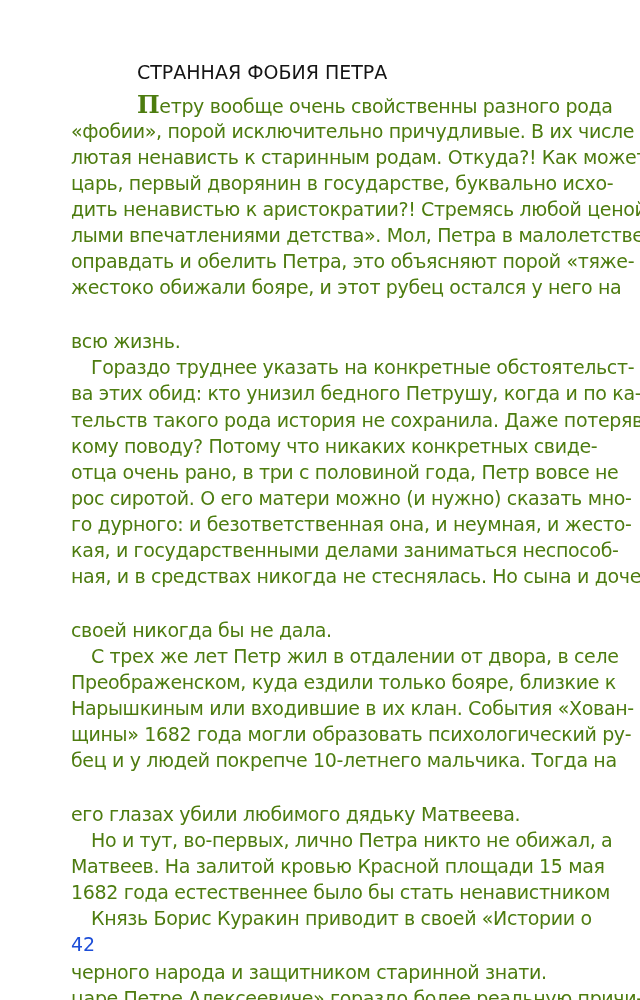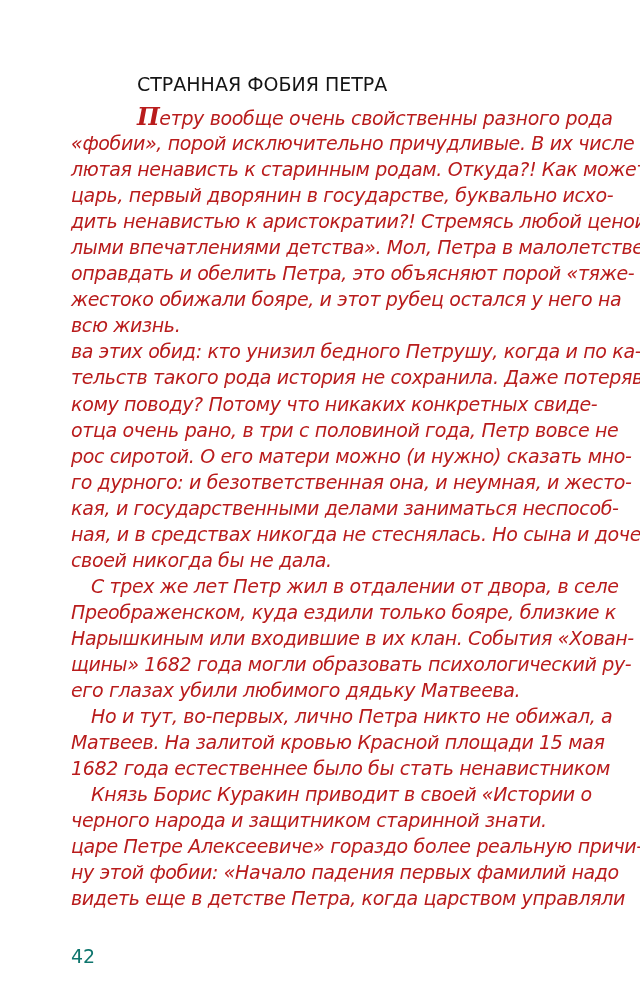--- a/index.html
+++ b/index.html
@@ -1,73 +1,75 @@
 <!DOCTYPE html>
 <html><head>
 <meta charset="utf-8">
 <style>
   html, body { margin: 0; padding: 0; background: #ffffff; }
   body { width: 640px; height: 1000px; position: relative; overflow: hidden; }
   .page {
-    position: absolute; left: 0; top: 16px; width: 640px; height: 780px;
+    position: absolute; left: 0; top: 4px; width: 640px; height: 780px;
     background: #ffffff; color: #111111;
     font-family: "DejaVu Sans", sans-serif;
   }
   .title {
     position: absolute; left: 137px; top: 57px;
     font-size: 19px; letter-spacing: 0px; color: #151515;
     white-space: nowrap;
   }
   .text {
     position: absolute; left: 71px; top: 88px; width: 502px;
   }
   .line {
     height: 26.05px; line-height: 26px; font-size: 19px;
     white-space: nowrap; text-align: justify; text-align-last: justify;
-    color: #b91c1c; letter-spacing: -0.35px; font-style: italic;
+    color: #4d7c0f; letter-spacing: -0.35px;
   }
-  .line.last { text-align-last: left; }
+  .line.last { text-align-last: left; margin-top: 28px; }
   .line.indent { padding-left: 20px; }
   .line.indent-big { padding-left: 66px; }
   .dropcap {
     font-family: "DejaVu Serif", serif; font-weight: bold; font-size: 24px;
   }
   .pageno {
     position: absolute; left: 71px; top: 929px;
-    font-size: 19px; color: #0f766e;
+    font-size: 19px; color: #1d4ed8;
   }
 </style>
 </head>
 <body>
 
 <div class="page">
   <div class="title">СТРАННАЯ ФОБИЯ ПЕТРА</div>
   <div class="text" id="text">
       <div class="line indent-big"><span class="dropcap">П</span><span>етру вообще очень свойственны разного рода</span></div>
       <div class="line">«фобии», порой исключительно причудливые. В их числе и</div>
       <div class="line">лютая ненависть к старинным родам. Откуда?! Как может</div>
       <div class="line">царь, первый дворянин в государстве, буквально исхо-</div>
       <div class="line">дить ненавистью к аристократии?! Стремясь любой ценой</div>
       <div class="line">лыми впечатлениями детства». Мол, Петра в малолетстве</div>
       <div class="line">оправдать и обелить Петра, это объясняют порой «тяже-</div>
       <div class="line">жестоко обижали бояре, и этот рубец остался у него на</div>
       <div class="line last">всю жизнь.</div>
+      <div class="line indent">Гораздо труднее указать на конкретные обстоятельст-</div>
       <div class="line">ва этих обид: кто унизил бедного Петрушу, когда и по ка-</div>
       <div class="line">тельств такого рода история не сохранила. Даже потеряв</div>
       <div class="line">кому поводу? Потому что никаких конкретных свиде-</div>
       <div class="line">отца очень рано, в три с половиной года, Петр вовсе не</div>
       <div class="line">рос сиротой. О его матери можно (и нужно) сказать мно-</div>
       <div class="line">го дурного: и безответственная она, и неумная, и жесто-</div>
       <div class="line">кая, и государственными делами заниматься неспособ-</div>
       <div class="line">ная, и в средствах никогда не стеснялась. Но сына и доче-</div>
       <div class="line last">своей никогда бы не дала.</div>
       <div class="line indent">С трех же лет Петр жил в отдалении от двора, в селе</div>
       <div class="line">Преображенском, куда ездили только бояре, близкие к</div>
       <div class="line">Нарышкиным или входившие в их клан. События «Хован-</div>
       <div class="line">щины» 1682 года могли образовать психологический ру-</div>
+      <div class="line">бец и у людей покрепче 10-летнего мальчика. Тогда на</div>
       <div class="line last">его глазах убили любимого дядьку Матвеева.</div>
       <div class="line indent">Но и тут, во-первых, лично Петра никто не обижал, а</div>
       <div class="line">Матвеев. На залитой кровью Красной площади 15 мая</div>
       <div class="line">1682 года естественнее было бы стать ненавистником</div>
       <div class="line indent">Князь Борис Куракин приводит в своей «Истории о</div>
       <div class="line last">черного народа и защитником старинной знати.</div>
       <div class="line">царе Петре Алексеевиче» гораздо более реальную причи-</div>
       <div class="line">ну этой фобии: «Начало падения первых фамилий надо</div>
       <div class="line">видеть еще в детстве Петра, когда царством управляли</div>
     </div>

